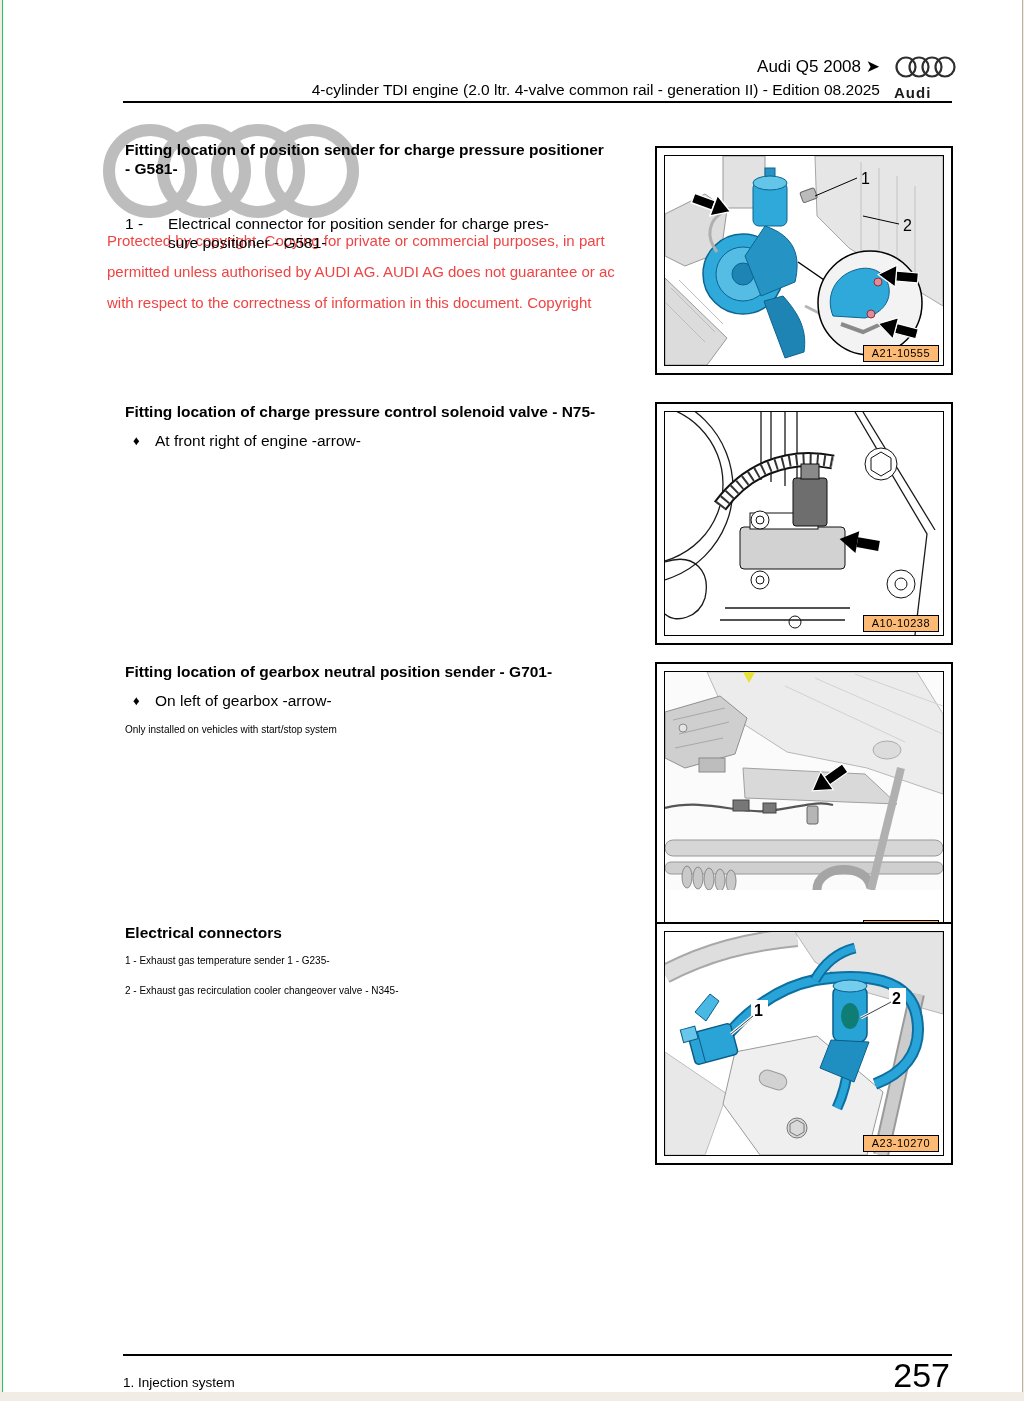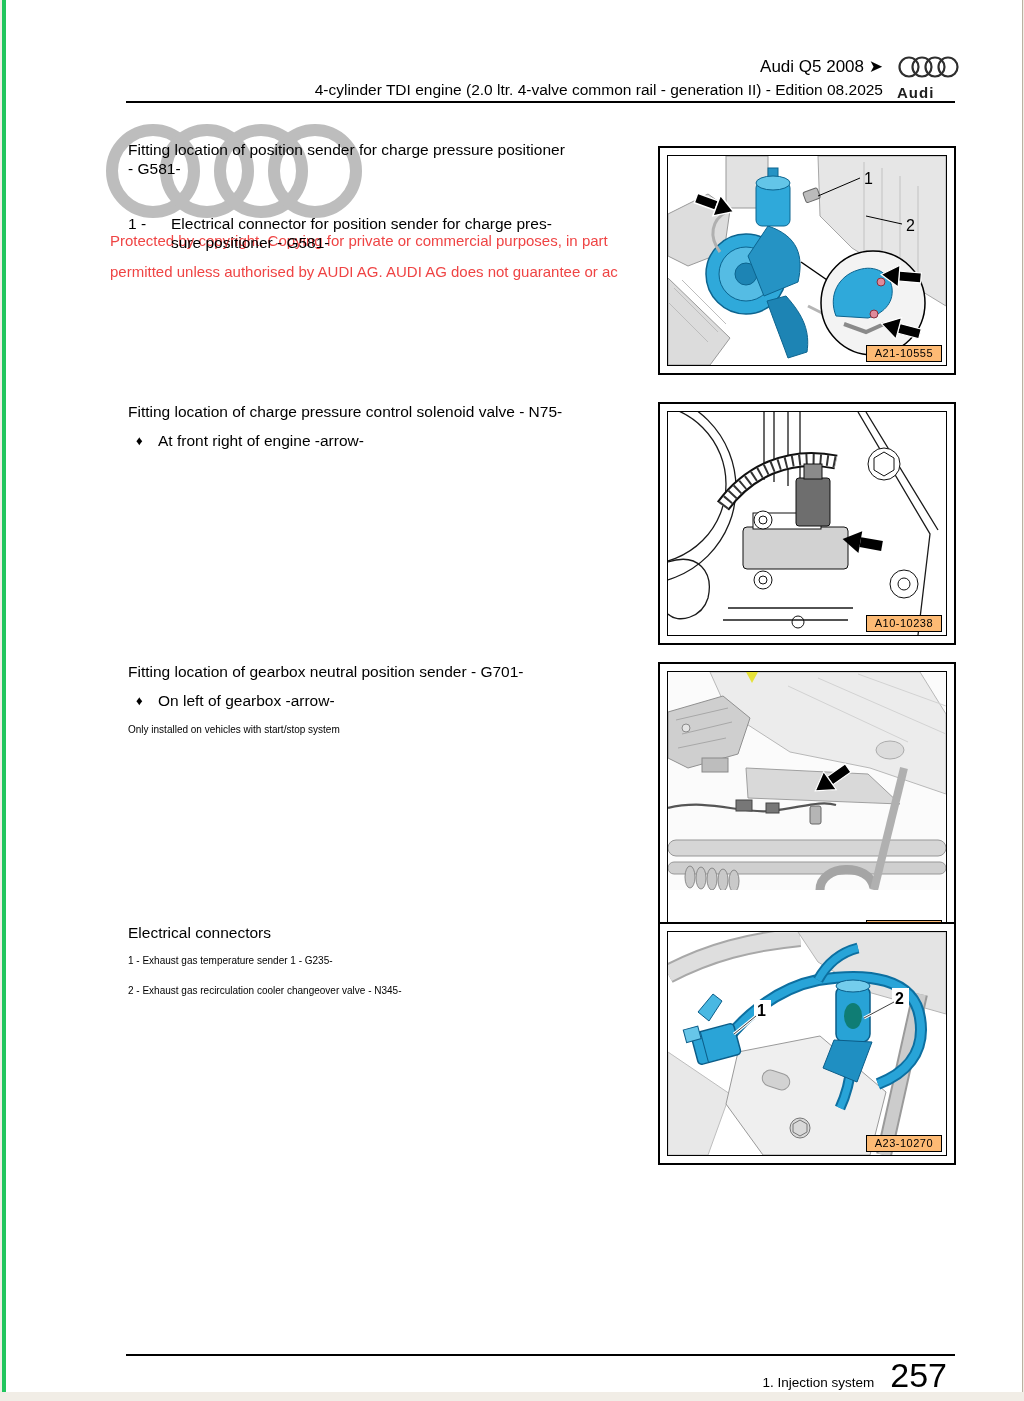--- a/index.html
+++ b/index.html
@@ -6,21 +6,21 @@
   html,body { width:1024px; height:1401px; }
   body {
     position:relative;
     background:#f1ede6;
     font-family:"Liberation Sans", sans-serif;
     color:#000;
   }
   .page {
     position:absolute; left:2px; top:0; width:1020px; height:1392px;
     background:#fff;
-    border-left:4px solid #22c55e;
+    border-left:1px solid #22c55e;
     box-shadow:1px 0 0 #b9b2a2;
     overflow:hidden;
   }
   
   .hdr-model {
     position:absolute; top:57px; left:122px; width:755px;
     text-align:right; font-size:17px; line-height:20px; z-index:2;
   }
   .hdr-engine {
     position:absolute; top:80px; left:122px; width:755px;
@@ -36,43 +36,43 @@
   .ftr-rule { top:1354px; }
   
   .wm-rings { position:absolute; left:100px; top:124px; z-index:1; }
   .wm-line {
     position:absolute; left:104px; width:548px; z-index:1;
     font-size:15px; color:#ef4444; white-space:nowrap; overflow:hidden;
   }
   
   .sec-title {
     position:absolute; left:122px; width:532px; z-index:2;
-    font-size:15.5px; font-weight:normal; line-height:19px;
+    font-size:15.5px; font-weight:bold; line-height:19px;
   }
   .bullet { position:absolute; left:130px; width:520px; z-index:2; font-size:15.5px; line-height:19px; }
   .bullet .dm { display:inline-block; width:22px; font-size:13px; vertical-align:1px; }
   .body-line { position:absolute; left:122px; width:525px; z-index:2; font-size:10px; line-height:19px; }
   .item-num { position:absolute; left:122px; z-index:2; font-size:15.5px; }
   .item-text { position:absolute; left:165px; width:470px; z-index:2; font-size:15.5px; line-height:18.5px; }
   
   .fig {
     position:absolute; left:652px; width:298px; z-index:3;
     background:#fff; border:2px solid #000; padding:7px;
   }
   .fig-inner { width:100%; height:100%; border:1px solid #000; overflow:hidden; background:#fff; }
   .fig-inner svg { display:block; }
   .fig-label {
     position:absolute; right:12px; bottom:11px; z-index:4;
     background:#fdba74; border:1px solid #000; padding:1px 8px 2px;
     font-size:11px; letter-spacing:0.5px;
   }
   
   .ftr {
-    position:absolute; top:1358px; left:114px; width:827px; z-index:2;
-    display:flex; justify-content:flex-end; align-items:baseline;
+    position:absolute; top:1358px; left:120px; width:827px; z-index:2;
+    display:flex; justify-content:space-between; align-items:baseline;
   }
   .ftr-chapter { font-size:13.5px; padding-bottom:4px; }
   .ftr-page { font-size:34px; line-height:34px; margin-left:16px; }
   svg text { font-family:"Liberation Sans", sans-serif; }
 </style>
 </head>
 <body>
 
 <svg width="0" height="0" style="position:absolute">
   <defs>
@@ -104,20 +104,21 @@
     <g fill="none" stroke="#bdbdbd" stroke-width="12">
       <circle cx="47" cy="47" r="41"></circle>
       <circle cx="101" cy="47" r="41"></circle>
       <circle cx="155" cy="47" r="41"></circle>
       <circle cx="209" cy="47" r="41"></circle>
     </g>
   </svg>
 
   <div class="wm-line" style="top:232px">Protected by copyright. Copying for private or commercial purposes, in part</div>
   <div class="wm-line" style="top:263px">permitted unless authorised by AUDI AG. AUDI AG does not guarantee or ac</div>
+  <div class="wm-line" style="top:294px">with respect to the correctness of information in this document. Copyright</div>
 
   <div class="sec-title" style="top:140px">
     <div>Fitting location of position sender for charge pressure positioner</div>
     <div>- G581-</div>
   </div>
   <div class="item-num" style="top:215px">1 -</div>
   <div class="item-text" style="top:215px">
     <div>Electrical connector for position sender for charge pres-</div>
     <div>sure positioner - G581-</div>
   </div>

